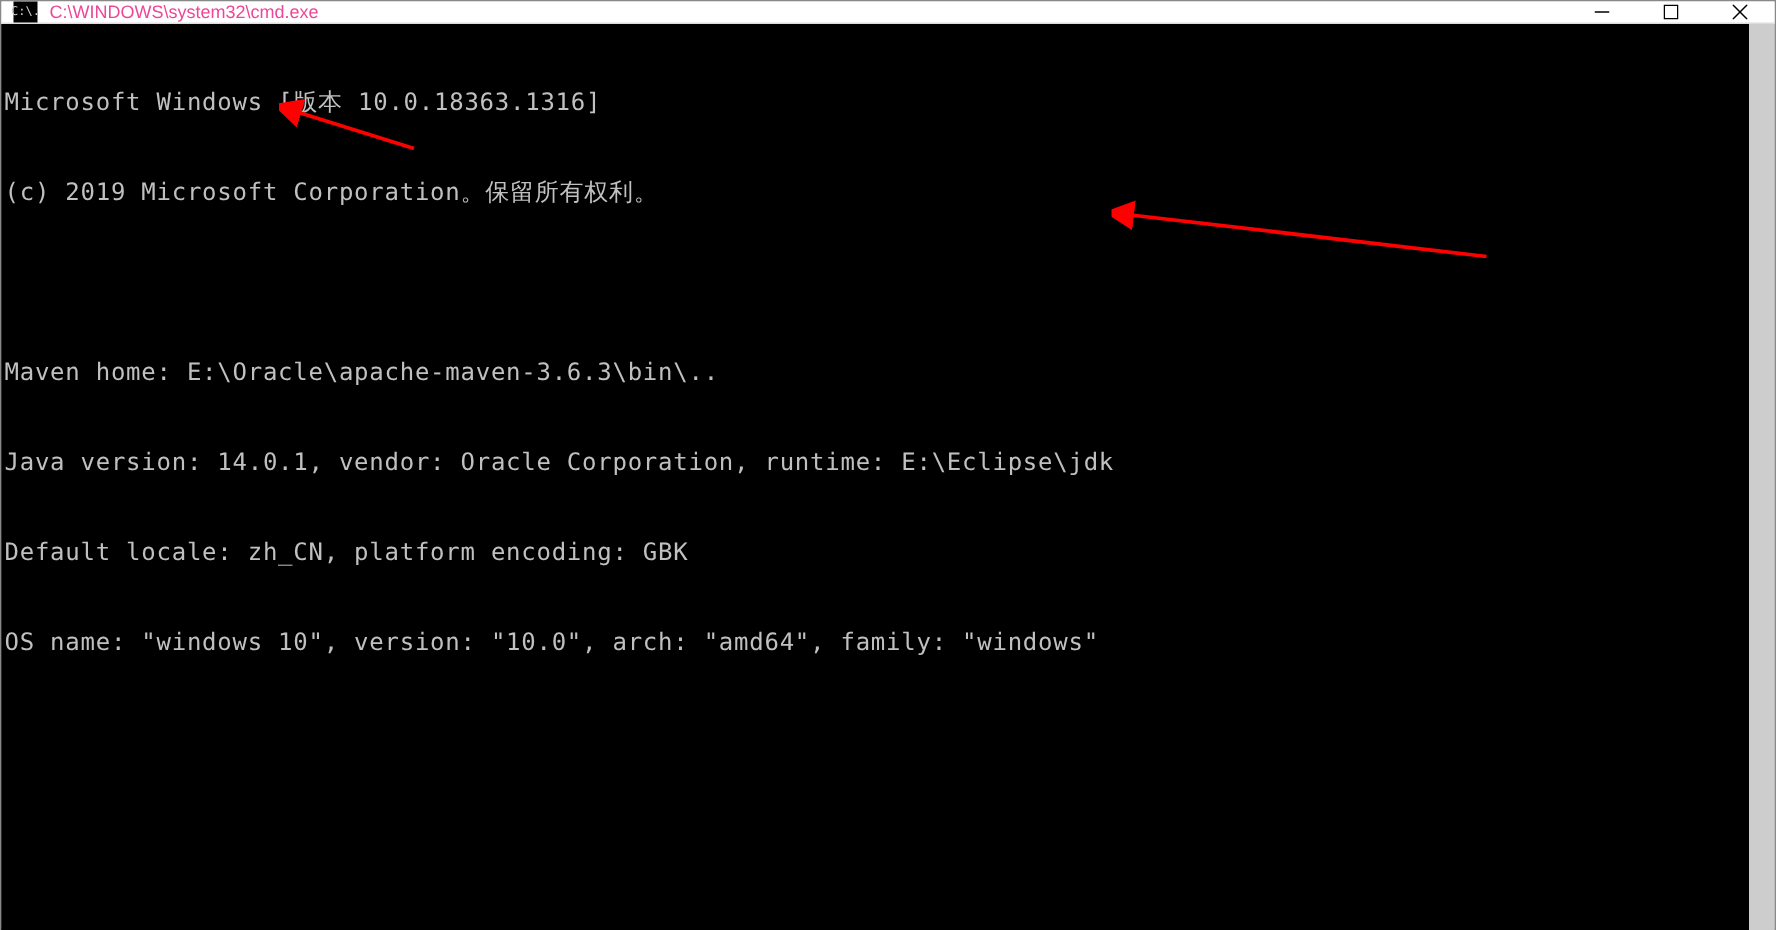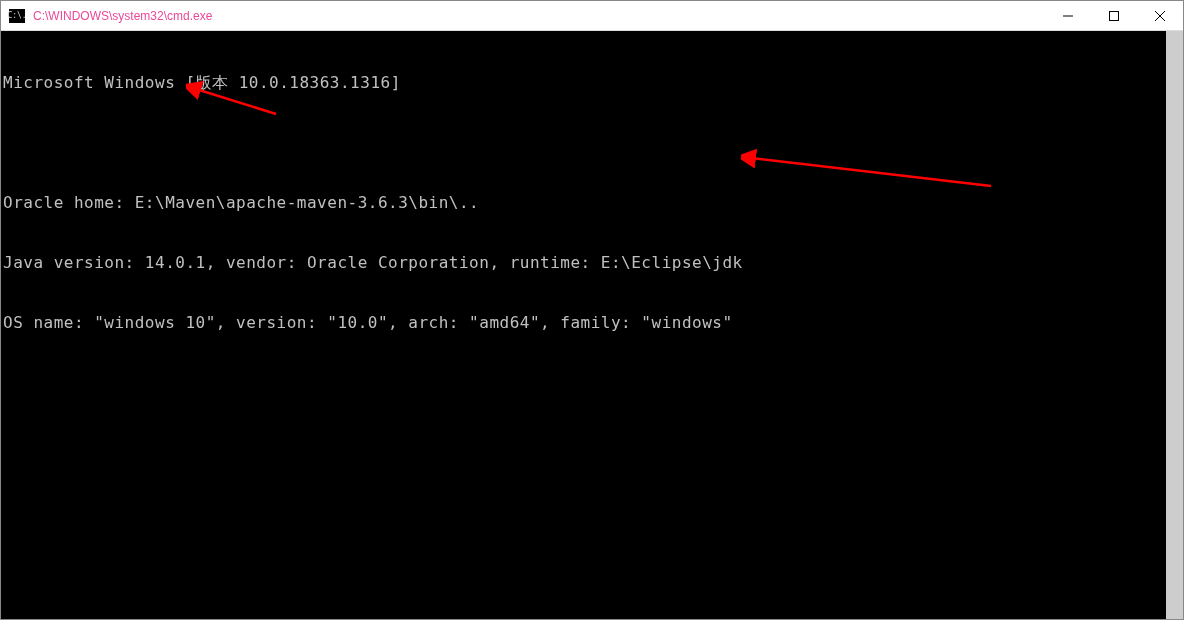--- a/index.html
+++ b/index.html
@@ -130,23 +130,25 @@
         <svg viewBox="0 0 10 10">
             <line x1="0" y1="0" x2="10" y2="10" stroke="#000" stroke-width="1"></line>
             <line x1="10" y1="0" x2="0" y2="10" stroke="#000" stroke-width="1"></line>
           </svg>
       </div>
     </div>
   </div>
   <div class="content-area">
     <div class="terminal">
       <div class="terminal-line">Microsoft Windows [版本 10.0.18363.1316]</div>
+      <div class="terminal-line">(c) 2019 Microsoft Corporation。保留所有权利。</div>
       <div class="terminal-line"></div>
-      <div class="terminal-line">Oracle home: E:\Maven\apache-maven-3.6.3\bin\..</div>
+      <div class="terminal-line">Maven home: E:\Oracle\apache-maven-3.6.3\bin\..</div>
       <div class="terminal-line">Java version: 14.0.1, vendor: Oracle Corporation, runtime: E:\Eclipse\jdk</div>
+      <div class="terminal-line">Default locale: zh_CN, platform encoding: GBK</div>
       <div class="terminal-line">OS name: "windows 10", version: "10.0", arch: "amd64", family: "windows"</div>
       <div class="terminal-line"></div>
       
 
       <svg class="annotation-arrow" style="left:185px; top:48px; width:100px; height:40px;" viewBox="0 0 100 40">
         <defs>
             <marker id="ah1" markerWidth="8" markerHeight="8" refX="2" refY="4" orient="auto">
               <polygon points="0 0, 8 4, 0 8" fill="#ff0000"></polygon>
             </marker>
           </defs>

